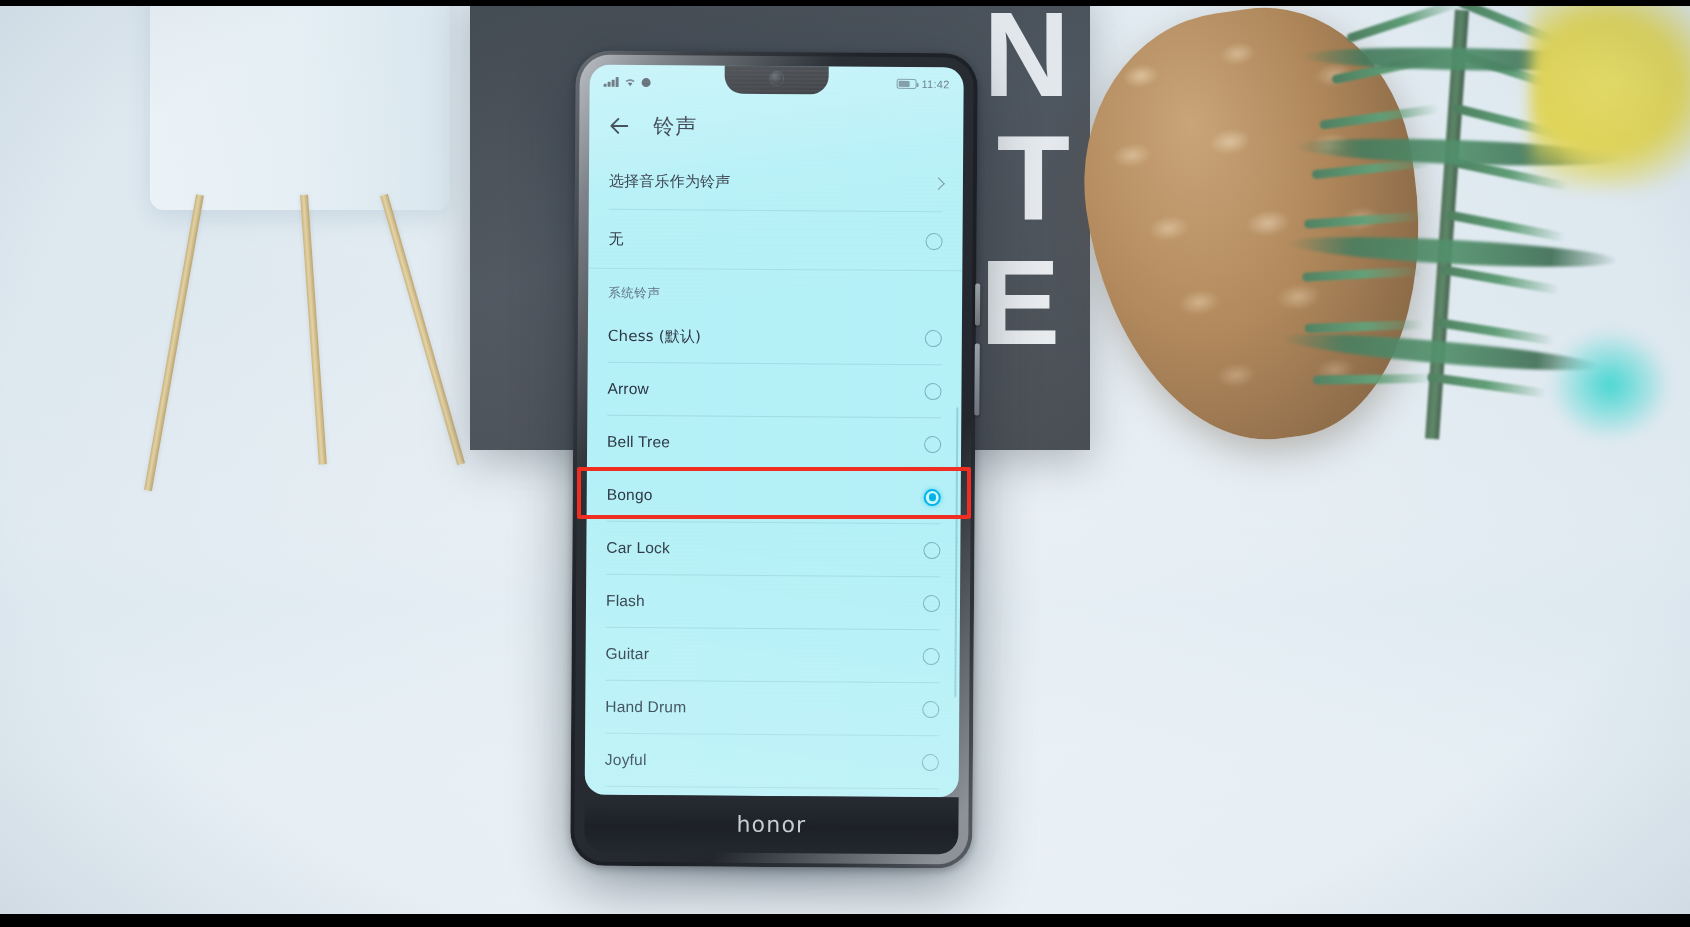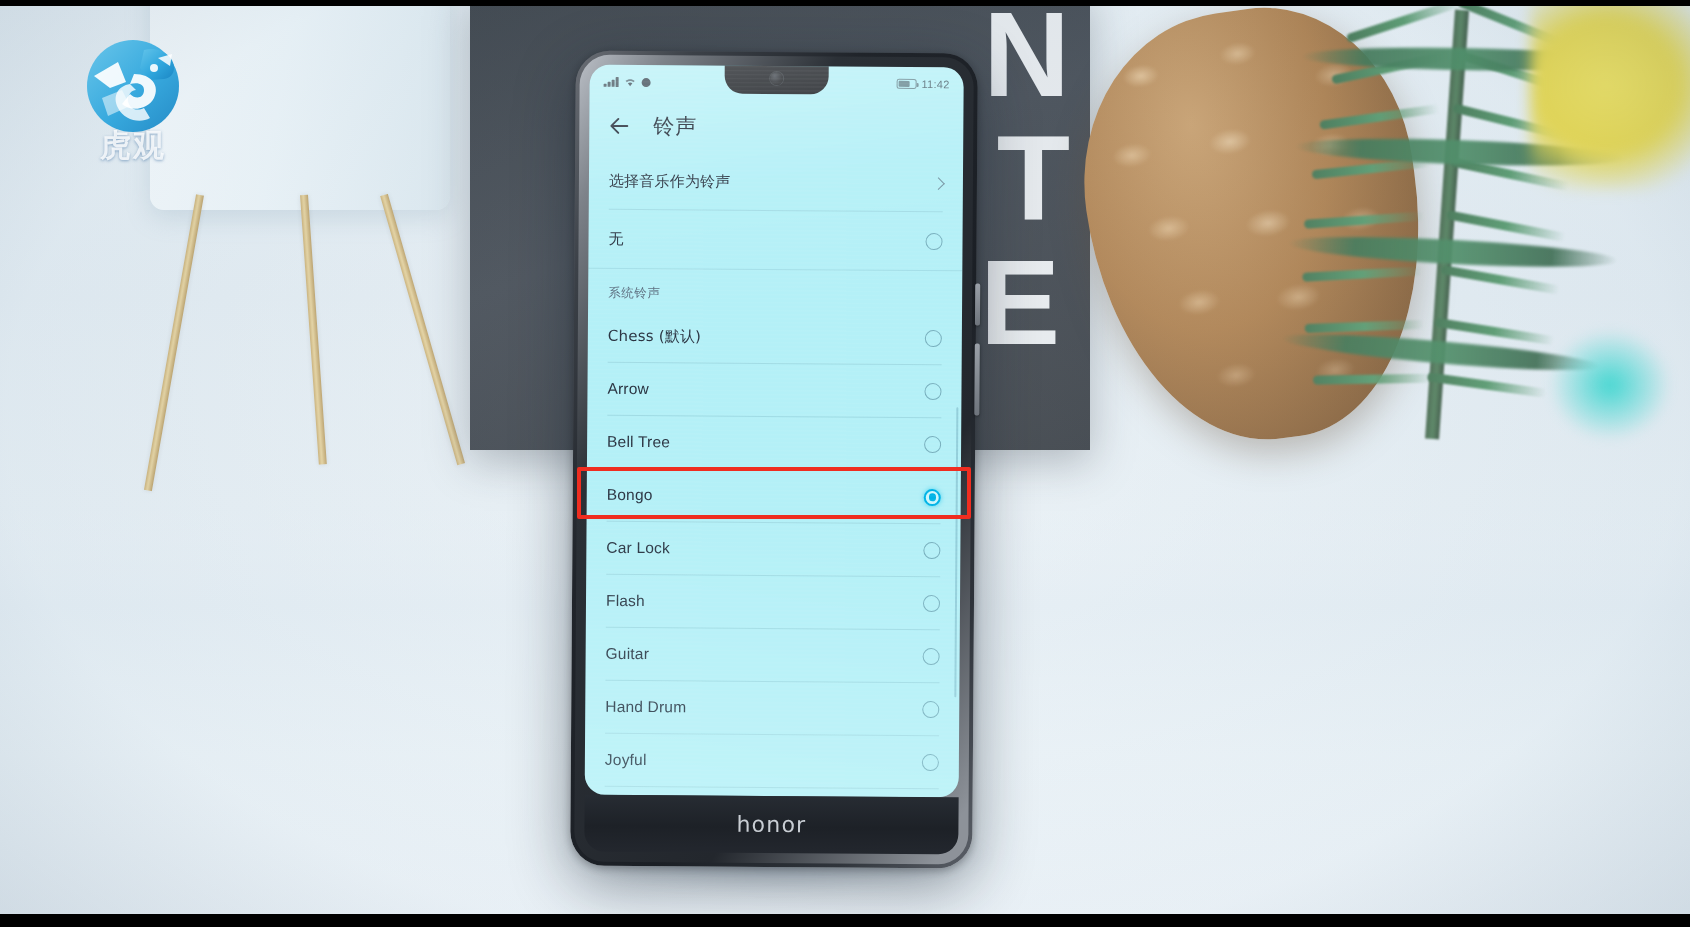--- a/index.html
+++ b/index.html
@@ -466,40 +466,20 @@
   </div>
 
   <div class="yellow-blob"></div>
   <div class="teal-blob"></div>
 
   <div class="bg-desk"></div>
   <div class="bg-vignette"></div>
 
   <div class="phone-shadow"></div>
 
-  <div id="watermark">
-    <svg viewBox="0 0 118 145" xmlns="http://www.w3.org/2000/svg">
-      <defs>
-        <linearGradient id="wmg" x1="0" y1="0" x2="1" y2="1">
-          <stop offset="0%" stop-color="#63c4ea"></stop>
-          <stop offset="55%" stop-color="#2fa6dd"></stop>
-          <stop offset="100%" stop-color="#1b86c4"></stop>
-        </linearGradient>
-      </defs>
-      <circle cx="59" cy="62" r="46" fill="url(#wmg)" opacity="0.95"></circle>
-      <path d="M20 52 L44 38 L52 58 L36 64 Z" fill="#ffffff" opacity="0.92"></path>
-      <path d="M28 74 L48 66 L56 82 L34 92 Z" fill="#ffffff" opacity="0.5"></path>
-      <path d="M70 26 C86 22 100 32 100 44 C100 50 96 54 90 55 L76 56 L66 44 Z" fill="url(#wmg)"></path>
-      <path d="M84 34 L98 30 L96 42 Z" fill="#ffffff" opacity="0.85"></path>
-      <circle cx="80" cy="44" r="4" fill="#ffffff" opacity="0.9"></circle>
-      <path d="M60 50 C78 50 86 62 80 74 C74 86 56 88 48 80 L56 70 C62 76 70 74 70 66 C70 60 64 58 56 60 Z" fill="#ffffff" opacity="0.92"></path>
-      <path d="M56 60 C44 62 38 72 44 84 C50 96 66 100 76 94 L70 84 C62 88 54 84 54 76 C54 70 58 66 62 66 Z" fill="#ffffff" opacity="0.8"></path>
-    </svg>
-    <div class="wm-text">虎观</div>
-  </div>
 
   <div id="phone">
     <div class="phone-body"></div>
     <div class="phone-rim"></div>
     <div class="side-btn sb-1"></div>
     <div class="side-btn sb-2"></div>
 
     <div class="screen">
 
       <div class="notch">

